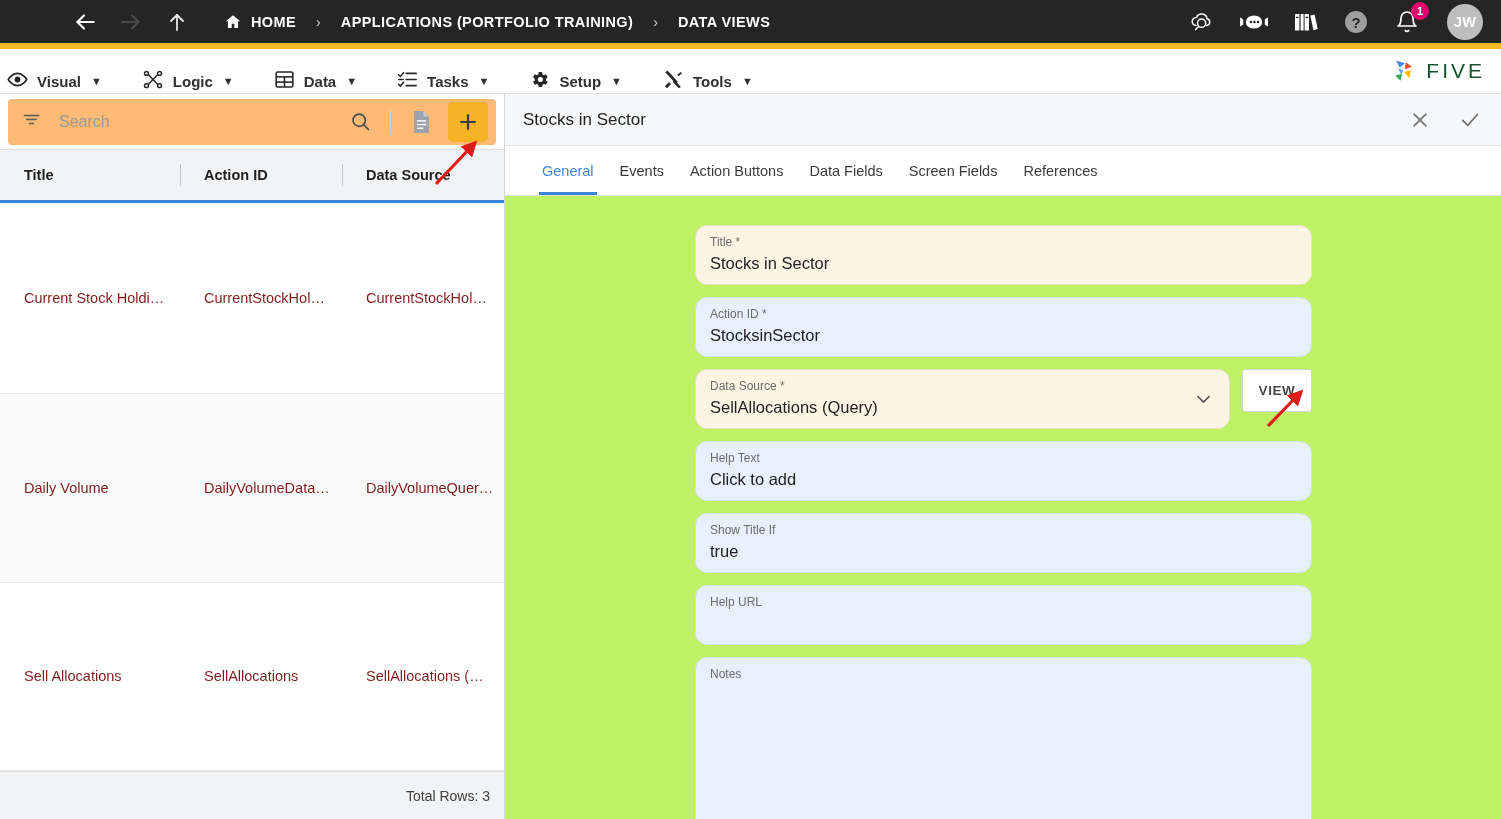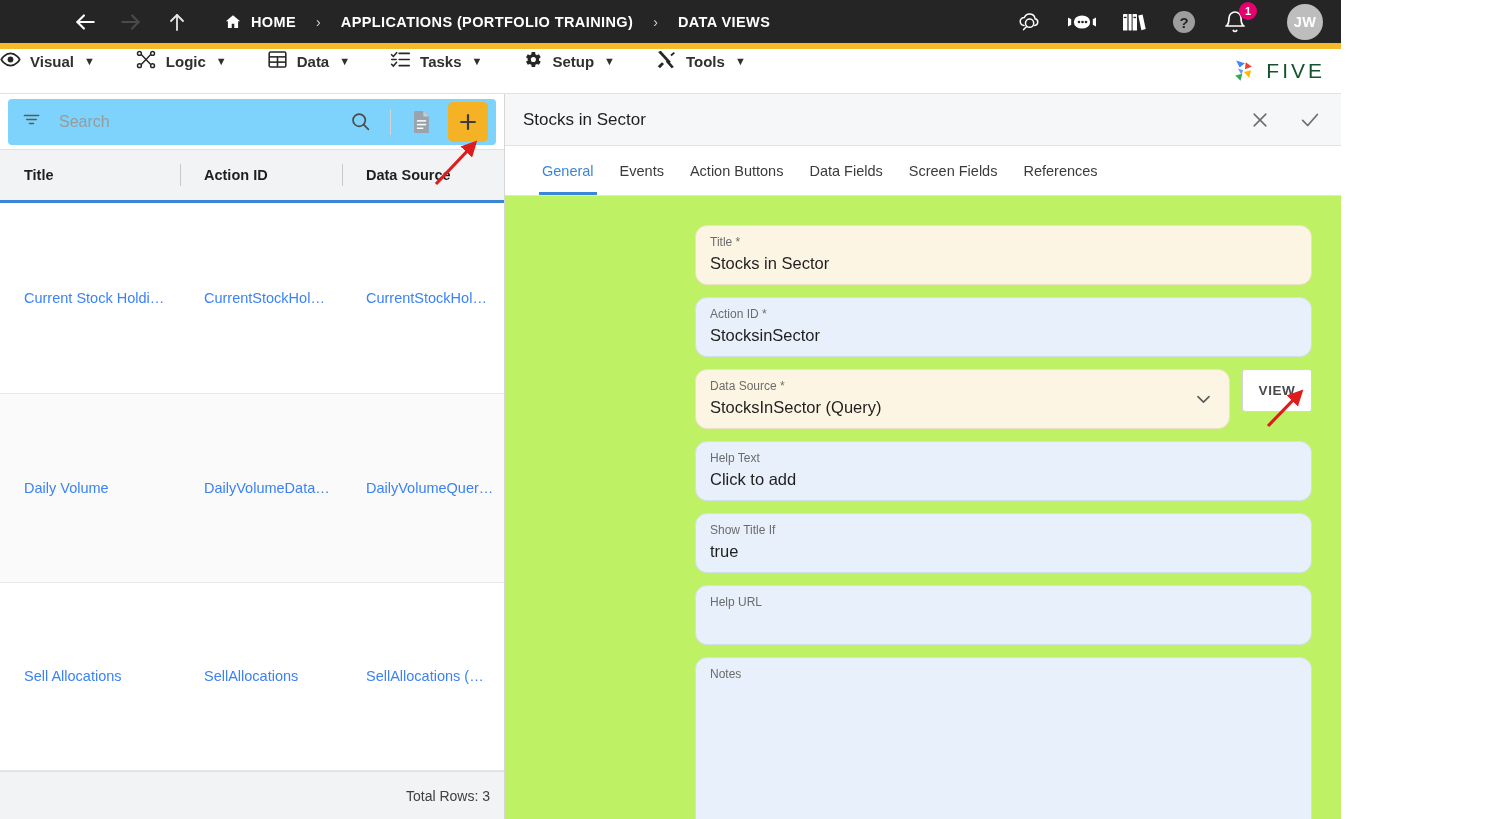--- a/index.html
+++ b/index.html
@@ -2,21 +2,21 @@
 <html><head>
 <meta charset="utf-8">
 <style>
   * { box-sizing: border-box; margin: 0; padding: 0; }
   html, body {
     width: 1501px; height: 819px;
     font-family: "Liberation Sans", sans-serif;
     background: #ffffff;
     overflow: hidden;
   }
-  .app { position: relative; width: 1341px; height: 819px; display: flex; flex-direction: column; }
+  .app { position: relative; width: 1501px; height: 819px; display: flex; flex-direction: column; }
 
   
   .topbar {
     height: 49px; background: #252525; flex: 0 0 49px;
     display: flex; align-items: center; padding: 0 14px 0 18px;
     border-bottom: 6px solid #F5BA28;
     position: relative;
   }
   .tb-icon { display: flex; align-items: center; justify-content: center; cursor: pointer; }
   .hamburger { width: 22px; height: 16px; margin-right: 30px; display:flex; flex-direction:column; justify-content:space-between; }
@@ -33,47 +33,47 @@
   .tb-right { margin-left: auto; display: flex; align-items: center; gap: 21px; padding-right: 4px; }
   .tb-right .ri { position: relative; width: 30px; height: 30px; display:flex; align-items:center; justify-content:center; cursor:pointer; }
   .badge {
     position: absolute; top: -5px; right: -7px; background: #E6006E; color: #fff;
     font-size: 11px; font-weight: bold; min-width: 18px; height: 18px; border-radius: 9px;
     display: flex; align-items: center; justify-content: center; padding: 0 4px;
   }
   .avatar {
     width: 36px; height: 36px; border-radius: 50%; background: #bdbdbd; color: #ffffff;
     display: flex; align-items: center; justify-content: center;
-    font-size: 14.5px; font-weight: bold; letter-spacing: .3px; cursor: pointer; margin-left: 16px;
+    font-size: 14.5px; font-weight: bold; letter-spacing: .3px; cursor: pointer; margin-left: 4px;
   }
 
   
   .menubar {
-    height: 45px; flex: 0 0 45px; background: #ffffff; display: flex; align-items: flex-start;
-    padding-left: 0; border-bottom: 1px solid #e2e2e2; position: relative;
+    height: 45px; flex: 0 0 45px; background: #ffffff; display: flex; align-items: flex-end;
+    padding-left: 7px; border-bottom: 1px solid #e2e2e2; position: relative;
   }
   .menu-item {
     display: flex; align-items: center; gap: 9px; margin-right: 40px; cursor: pointer;
     color: #303030; font-size: 15px; font-weight: bold;
   }
   .menu-item .caret { font-size: 11px; margin-left: 1px; }
   .brand { position: absolute; right: 16px; top: 50%; transform: translateY(-50%); display: flex; align-items: center; gap: 8px; }
   .brand-text { font-size: 21px; letter-spacing: 3px; color: #14532d; font-weight: 500; }
 
   
   .body { flex: 1; display: flex; min-height: 0; }
 
   
   .left {
     width: 505px; flex: 0 0 505px; display: flex; flex-direction: column;
     border-right: 1px solid #d6d6d6; background: #ffffff; min-height: 0;
   }
   .searchrow { height: 55px; flex: 0 0 55px; display: flex; align-items: center; padding: 0 8px; background:#fff; }
   .searchbox {
-    flex: 1; height: 46px; background: #7dd3fc; border-radius: 4px;
+    flex: 1; height: 46px; background: #fdba74; border-radius: 4px;
     display: flex; align-items: center; padding: 0 8px 0 14px; gap: 6px;
   }
   .search-input {
     flex: 1; border: 0; background: transparent; outline: none; font-size: 16px;
     color: #555; font-family: "Liberation Sans", sans-serif; padding-left: 12px;
   }
   .search-input::placeholder { color: #9a9a9a; }
   .divider-v { width: 1px; height: 26px; background: #d2d2d2; margin: 0 7px; }
   .icon-btn { width: 34px; height: 34px; display:flex; align-items:center; justify-content:center; cursor:pointer; }
   .add-btn {
@@ -84,21 +84,21 @@
   .tablewrap { flex: 1; display: flex; flex-direction: row; min-height: 0; border-top: 1px solid #e0e0e0; }
   table.grid { width: 100%; border-collapse: collapse; table-layout: fixed; }
   table.grid th {
     background: #f2f3f4; text-align: left; font-size: 14.5px; font-weight: bold; color: #1f1f1f;
     padding: 17px 0 17px 24px; border-bottom: 3px solid #3b86d8; position: relative;
   }
   table.grid th + th::before {
     content:""; position:absolute; left:0; top:14px; bottom:14px; width:1px; background:#c9c9c9;
   }
   table.grid td {
-    font-size: 14.5px; color: #3b82f6; padding: 17px 10px 17px 24px; border-bottom: 1px solid #e8e8e8;
+    font-size: 14.5px; color: #7f1d1d; padding: 17px 10px 17px 24px; border-bottom: 1px solid #e8e8e8;
     white-space: nowrap; overflow: hidden; text-overflow: ellipsis;
   }
   table.grid tr.alt td { background: #fafafa; }
   .grid-filler { flex: 1; background: #ffffff; }
   .left-footer {
     height: 48px; flex: 0 0 48px; background: #f2f3f4; border-top: 1px solid #e0e0e0;
     display: flex; align-items: center; justify-content: flex-end; padding-right: 14px;
     font-size: 14px; font-weight: normal; color: #404040;
   }
 
@@ -463,21 +463,21 @@
           <div class="field-row">
             <div class="field">
               <div class="field-label">Action ID *</div>
               <div class="field-value">StocksinSector</div>
             </div>
           </div>
 
           <div class="field-row">
             <div class="field modified">
               <div class="field-label">Data Source *</div>
-              <div class="field-value">StocksInSector (Query)</div>
+              <div class="field-value">SellAllocations (Query)</div>
               <span class="chev">
                 <svg width="19" height="19" viewBox="0 0 24 24" fill="none" stroke="#5a5a5a" stroke-width="2" stroke-linecap="round" stroke-linejoin="round">
                     <polyline points="5 9 12 16 19 9"></polyline>
                   </svg>
               </span>
             </div>
             <div class="view-btn">VIEW</div>
           </div>
 
           <div class="field-row">

